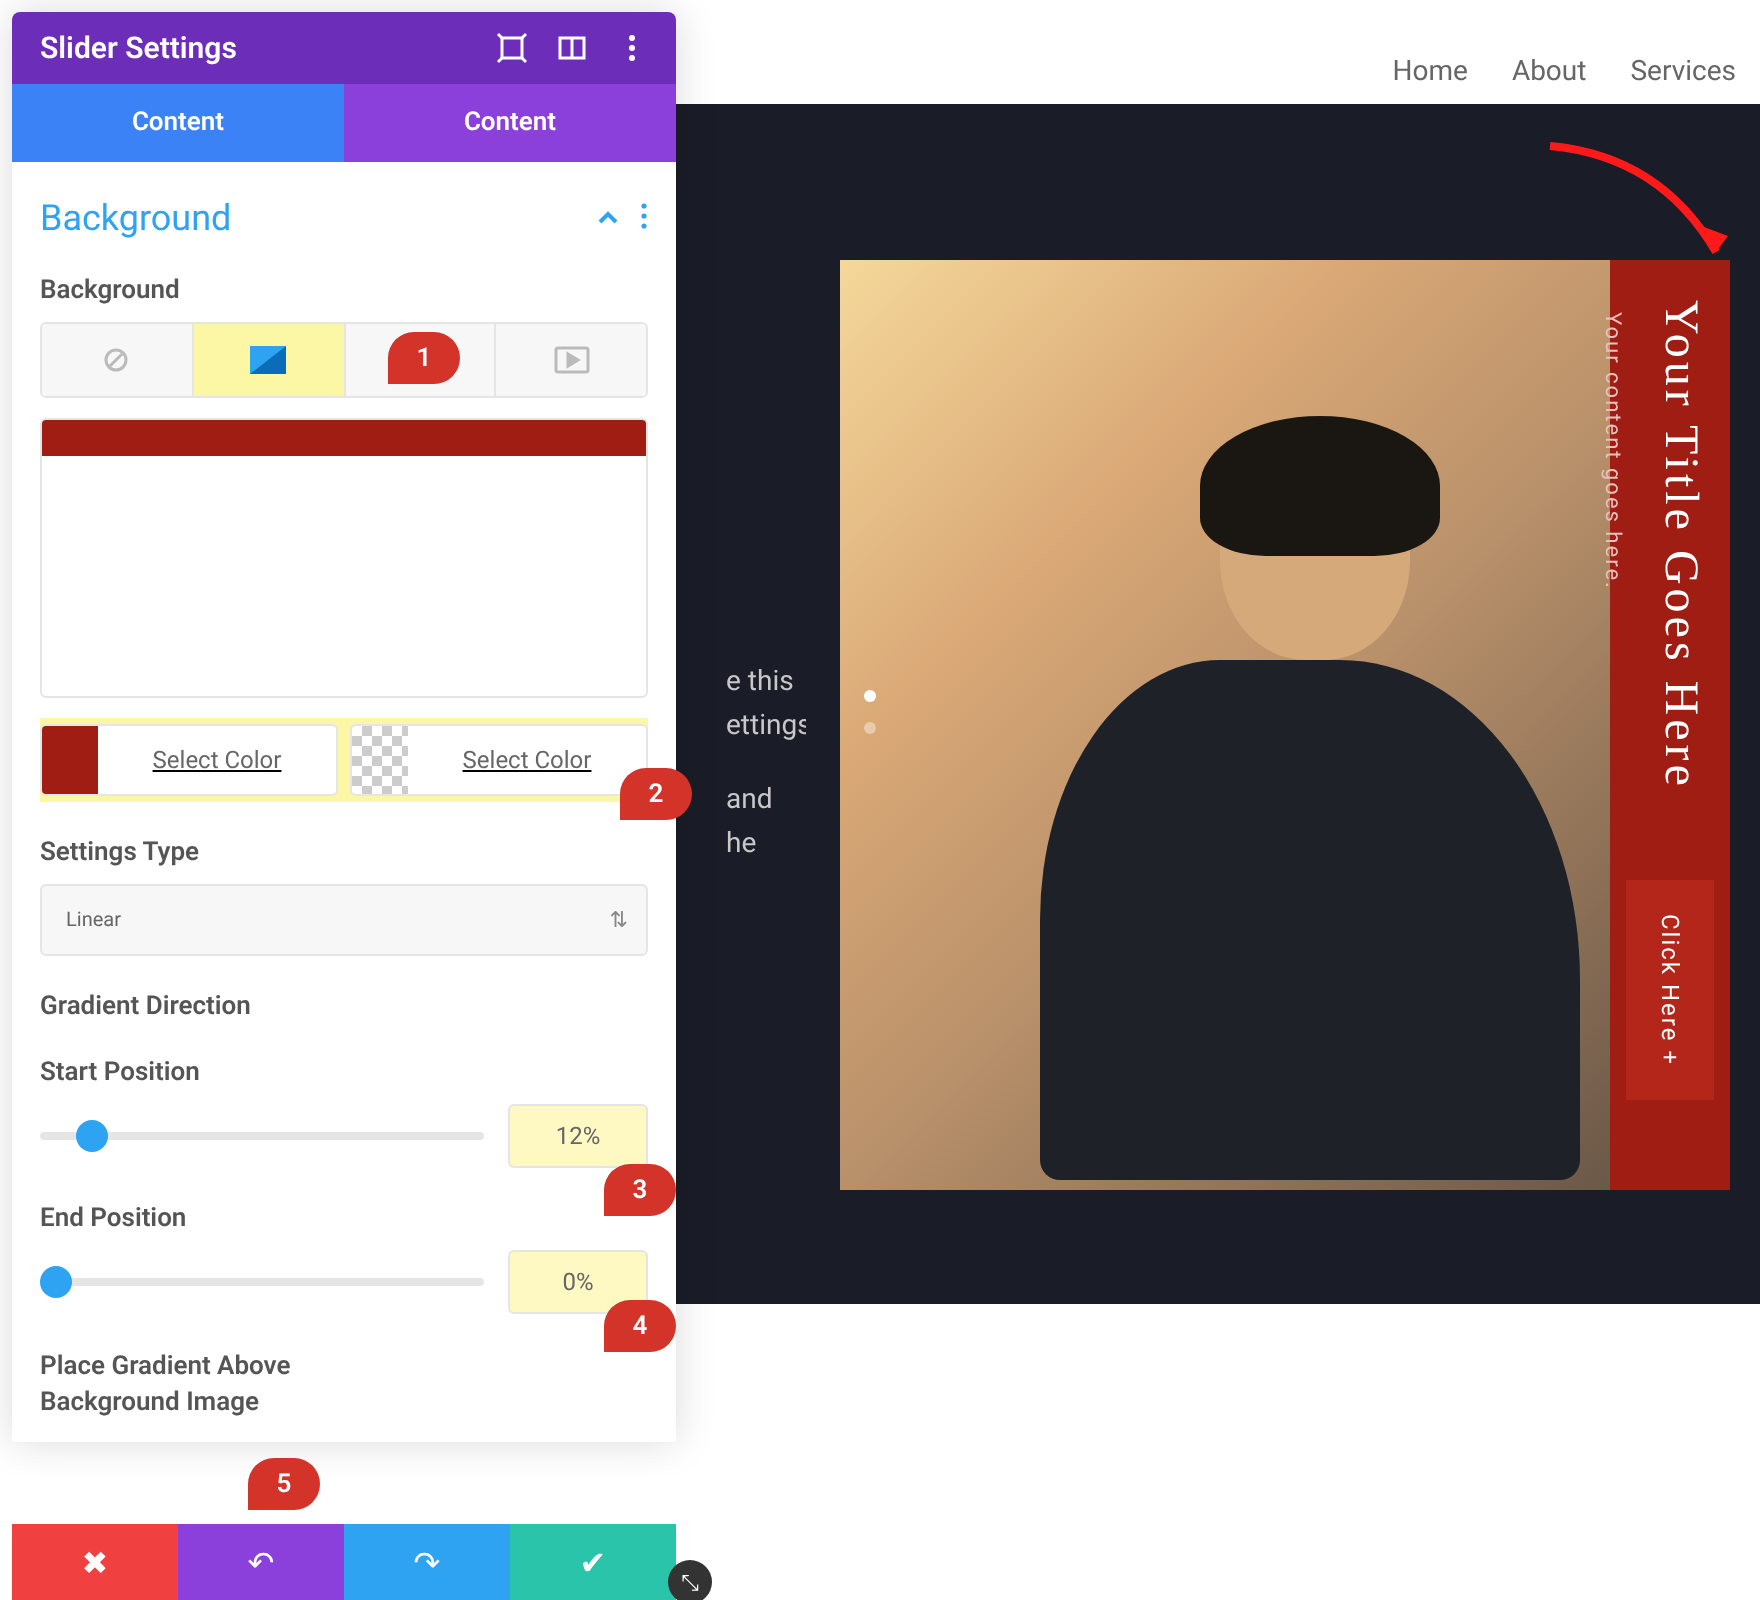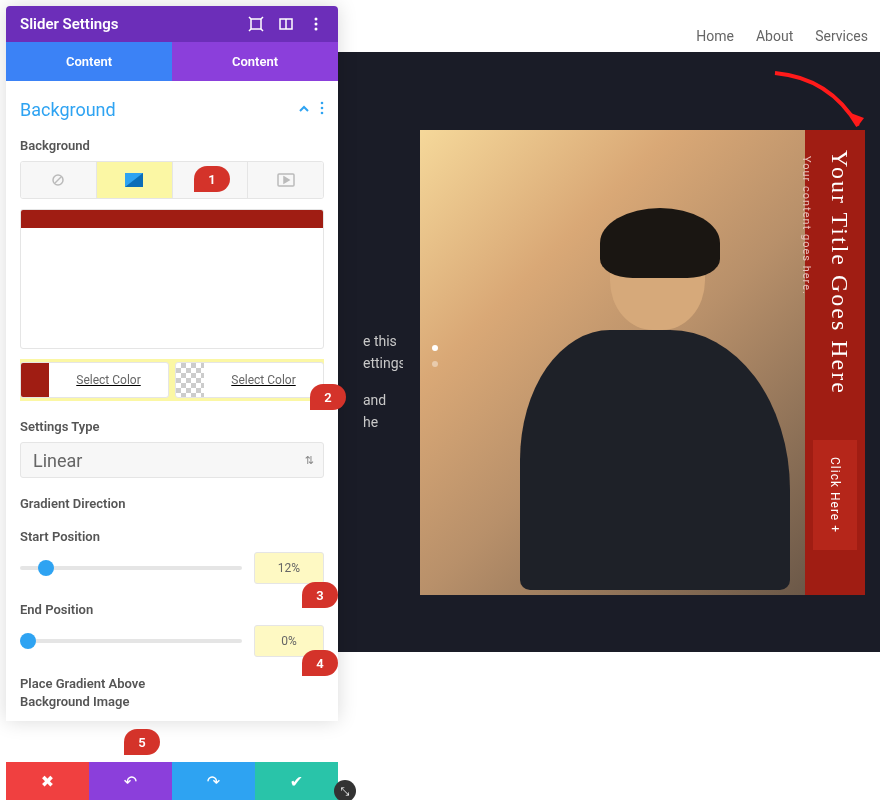--- a/index.html
+++ b/index.html
@@ -40,21 +40,21 @@
 .preview-red { background: #a01d13; height: 18px; width: 100%; }
 
 .color-row { display: flex; gap: 6px; margin-top: 10px; background: #fbf7a4; padding: 3px 0; }
 .color-pick { flex: 1; display: flex; align-items: center; height: 36px; border: 1px solid #e5e5e5; background: #fff; border-radius: 3px; overflow: hidden; cursor: pointer; text-decoration: underline; }
 .swatch { width: 28px; height: 100%; }
 .swatch.red { background: #a01d13; }
 .swatch.checker { background-image: linear-gradient(45deg,#ccc 25%,transparent 25%),linear-gradient(-45deg,#ccc 25%,transparent 25%),linear-gradient(45deg,transparent 75%,#ccc 75%),linear-gradient(-45deg,transparent 75%,#ccc 75%); background-size: 10px 10px; background-position: 0 0,0 5px,5px -5px,-5px 0; }
 .color-pick .txt { flex: 1; text-align: center; font-size: 12px; color: #666; }
 
 .select-wrap { position: relative; }
-.select { width: 100%; height: 36px; border: 1px solid #e5e5e5; border-radius: 3px; padding: 0 12px; font-size: 18px; color: #666; background: #f7f7f7; appearance: none; cursor: pointer; }
+.select { width: 100%; height: 36px; border: 1px solid #e5e5e5; border-radius: 3px; padding: 0 12px; font-size: 10px; color: #666; background: #f7f7f7; appearance: none; cursor: pointer; }
 .select-wrap::after { content: "⇅"; position: absolute; right: 10px; top: 50%; transform: translateY(-50%); font-size: 11px; color: #888; pointer-events: none; }
 
 .slider-row { display: flex; align-items: center; gap: 12px; }
 .range-track { flex: 1; position: relative; height: 20px; display: flex; align-items: center; }
 .track-line { width: 100%; height: 4px; background: #e5e5e5; border-radius: 2px; }
 .thumb { position: absolute; width: 16px; height: 16px; background: #2ea3f2; border-radius: 50%; top: 2px; cursor: pointer; }
 .value-box { width: 70px; height: 32px; background: #f7f7f7; border: 1px solid #e5e5e5; border-radius: 3px; font-size: 12px; color: #666; text-align: center; }
 .value-box.hl { background: #fef9c3; }
 
 

